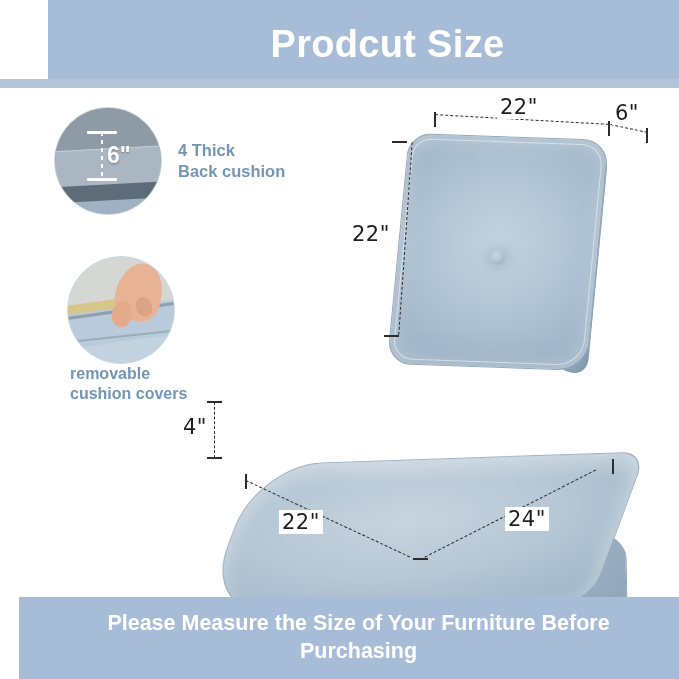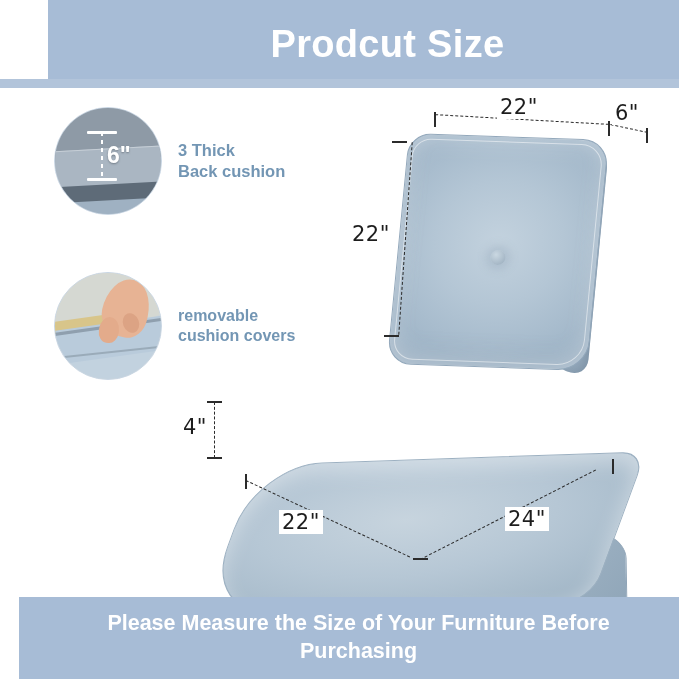--- a/index.html
+++ b/index.html
@@ -14,21 +14,21 @@
   #header-underline{position:absolute;left:0;top:79px;width:679px;height:9px;background:#b2c4da;}
   #footer-band{top:597px;height:82px;flex-direction:column;margin-left:19px;}
   #footer-text{font-size:21.5px;font-weight:bold;line-height:1.28;max-width:625px;}
 
   
   #content{position:absolute;left:0;top:88px;width:679px;height:509px;background:#fff;}
 
   
   .feature{position:absolute;display:flex;align-items:center;}
   #feature-0{left:54px;top:19px;}
-  #feature-1{left:54px;top:184px;}
+  #feature-1{left:54px;top:168px;flex-direction:column;}
   .feature-circle{position:relative;width:106px;height:106px;border-radius:50%;overflow:hidden;
                   border:1px solid #c9d6e4;flex:0 0 auto;background:#dfe6ec;}
   .feature-label{margin-left:16px;color:#7396b4;font-size:16.5px;font-weight:bold;line-height:1.27;white-space:pre-line;}
   #feature-1 .feature-label{font-size:16px;}
 
   
   .c1-bg{position:absolute;inset:0;background:#b9c5cf;}
   .c1-top{position:absolute;left:-6px;top:-14px;width:132px;height:66px;background:#8e9aa6;
           border-radius:46% 52% 12% 8%/70% 66% 16% 14%;transform:rotate(-4deg);}
   .c1-face{position:absolute;left:-8px;top:40px;width:138px;height:40px;background:#aab6c2;
@@ -122,21 +122,21 @@
         <div class="c1-bg"></div>
         <div class="c1-base"></div>
         <div class="c1-top"></div>
         <div class="c1-face"></div>
         <div class="c1-shadow"></div>
         <div class="c1-tick-t"></div>
         <div class="c1-dim"></div>
         <div class="c1-tick-b"></div>
         <div class="c1-num">6"</div>
       </div>
-      <div class="feature-label">3 Thick
+      <div class="feature-label">4 Thick
 Back cushion</div>
     </div>
 
     <div class="feature" id="feature-1">
       <div class="feature-circle">
         <div class="c2-bg"></div>
         <div class="c2-top"></div>
         <div class="c2-body2"></div>
         <div class="c2-foam"></div>
         <div class="c2-body"></div>

